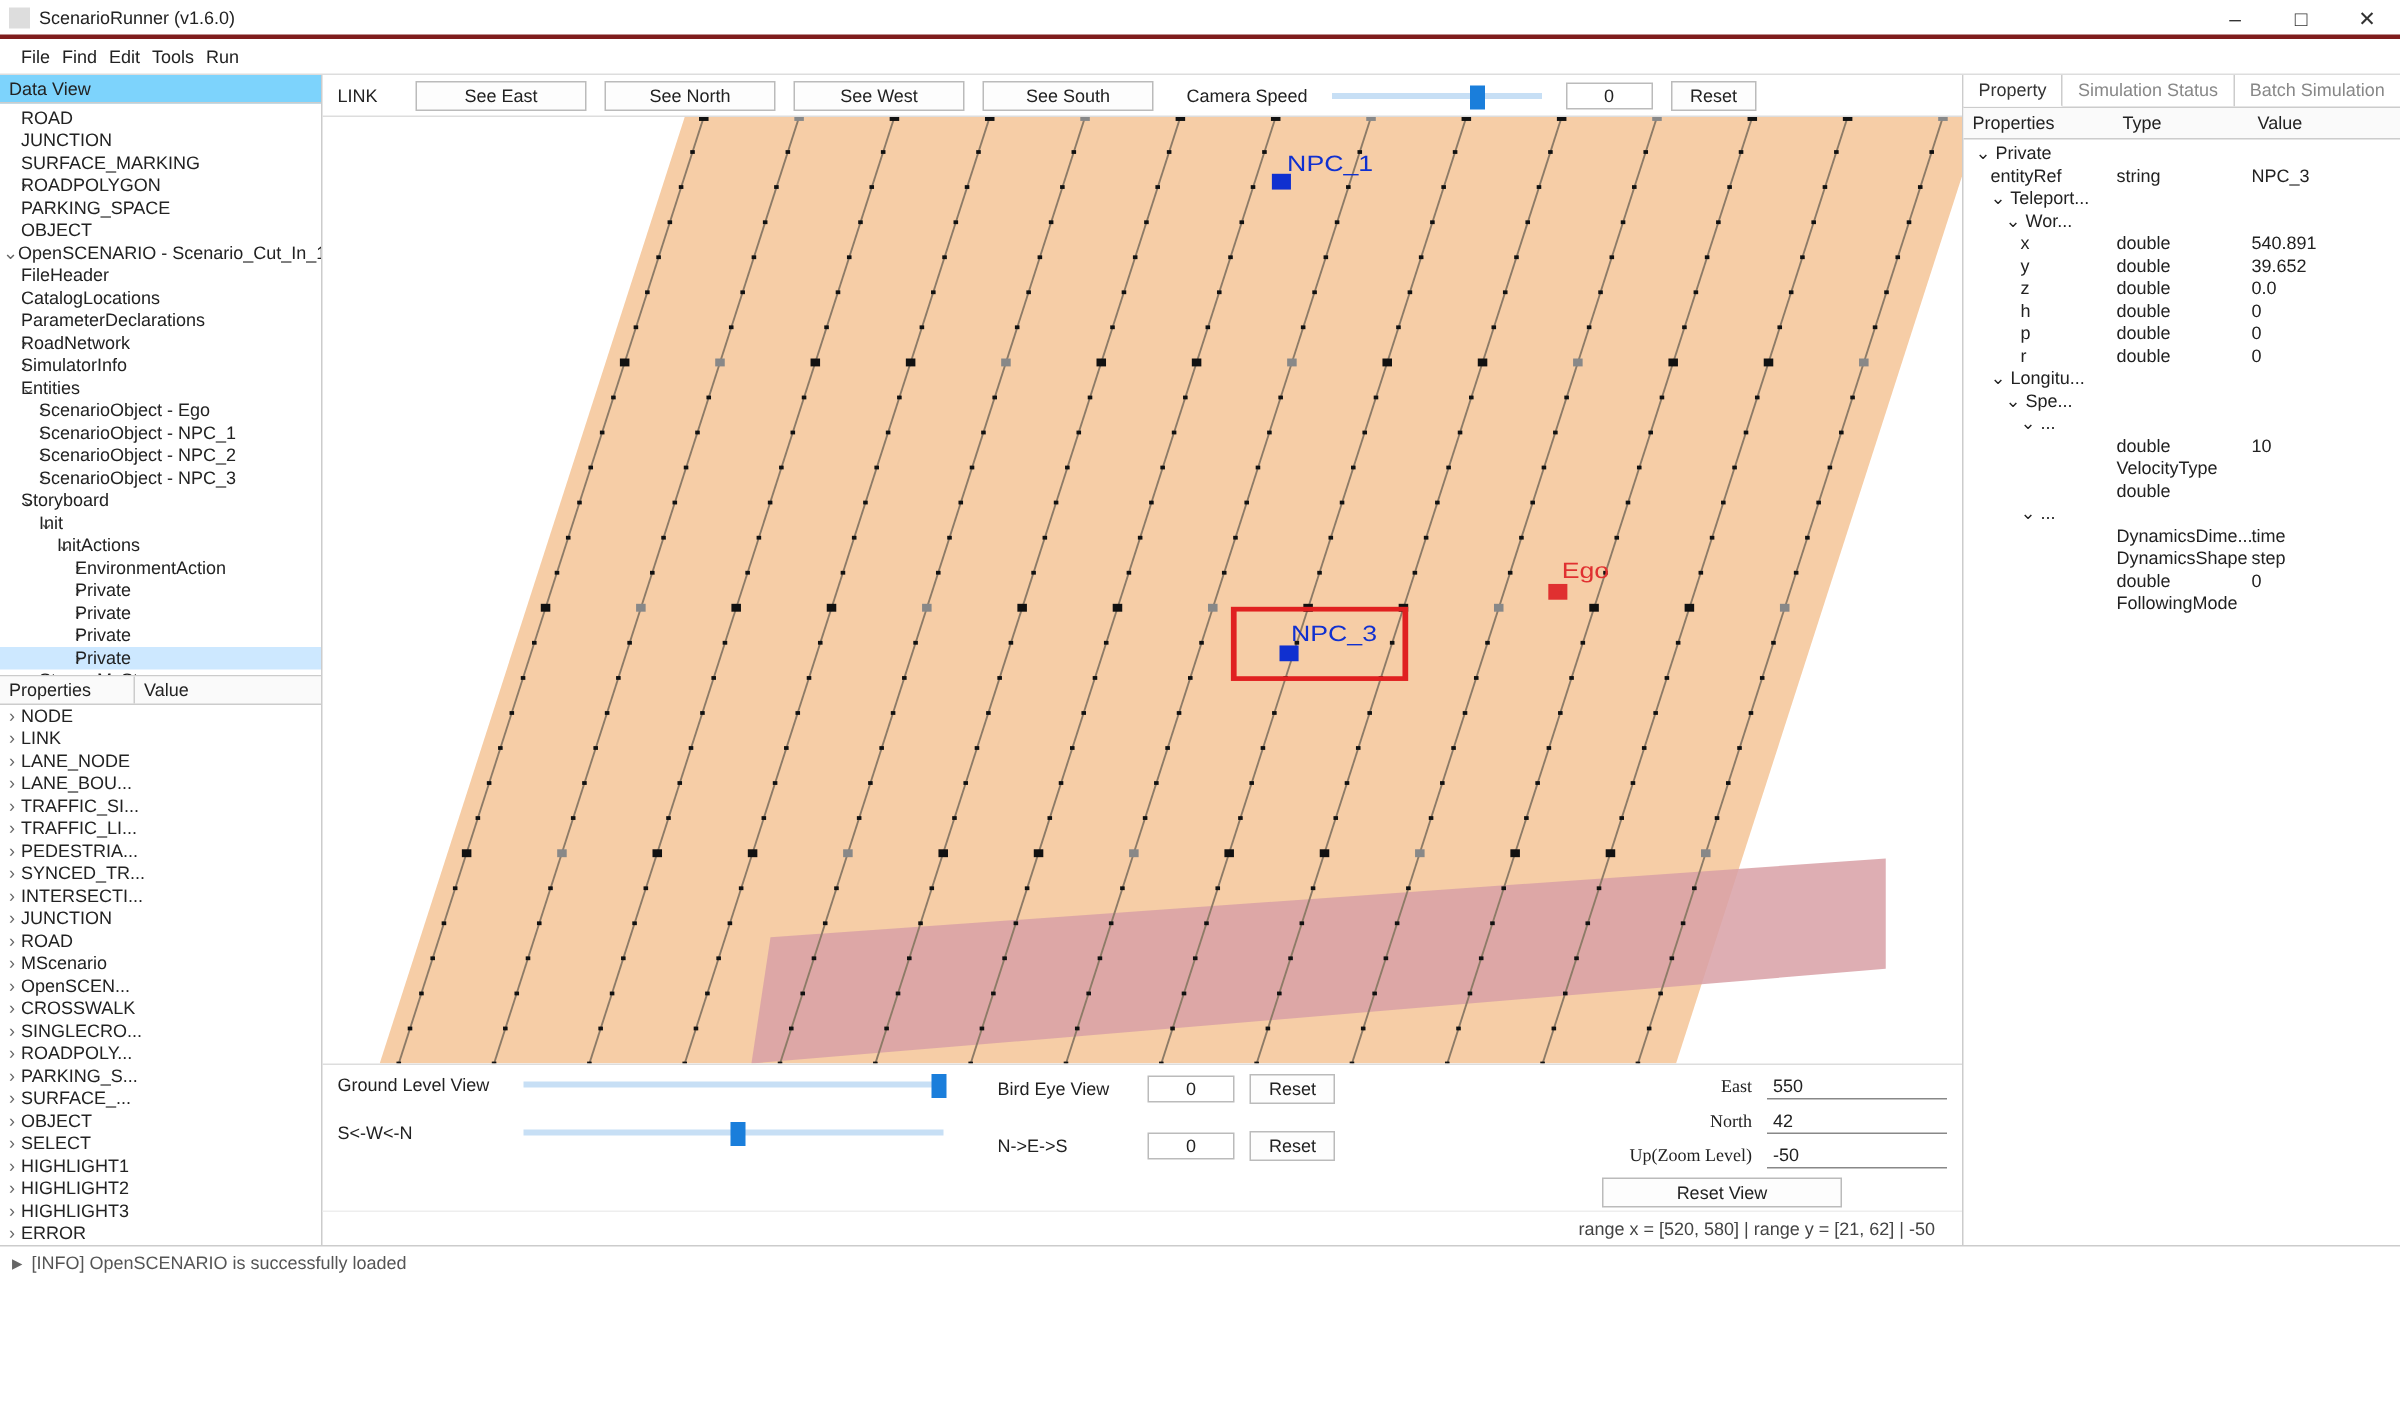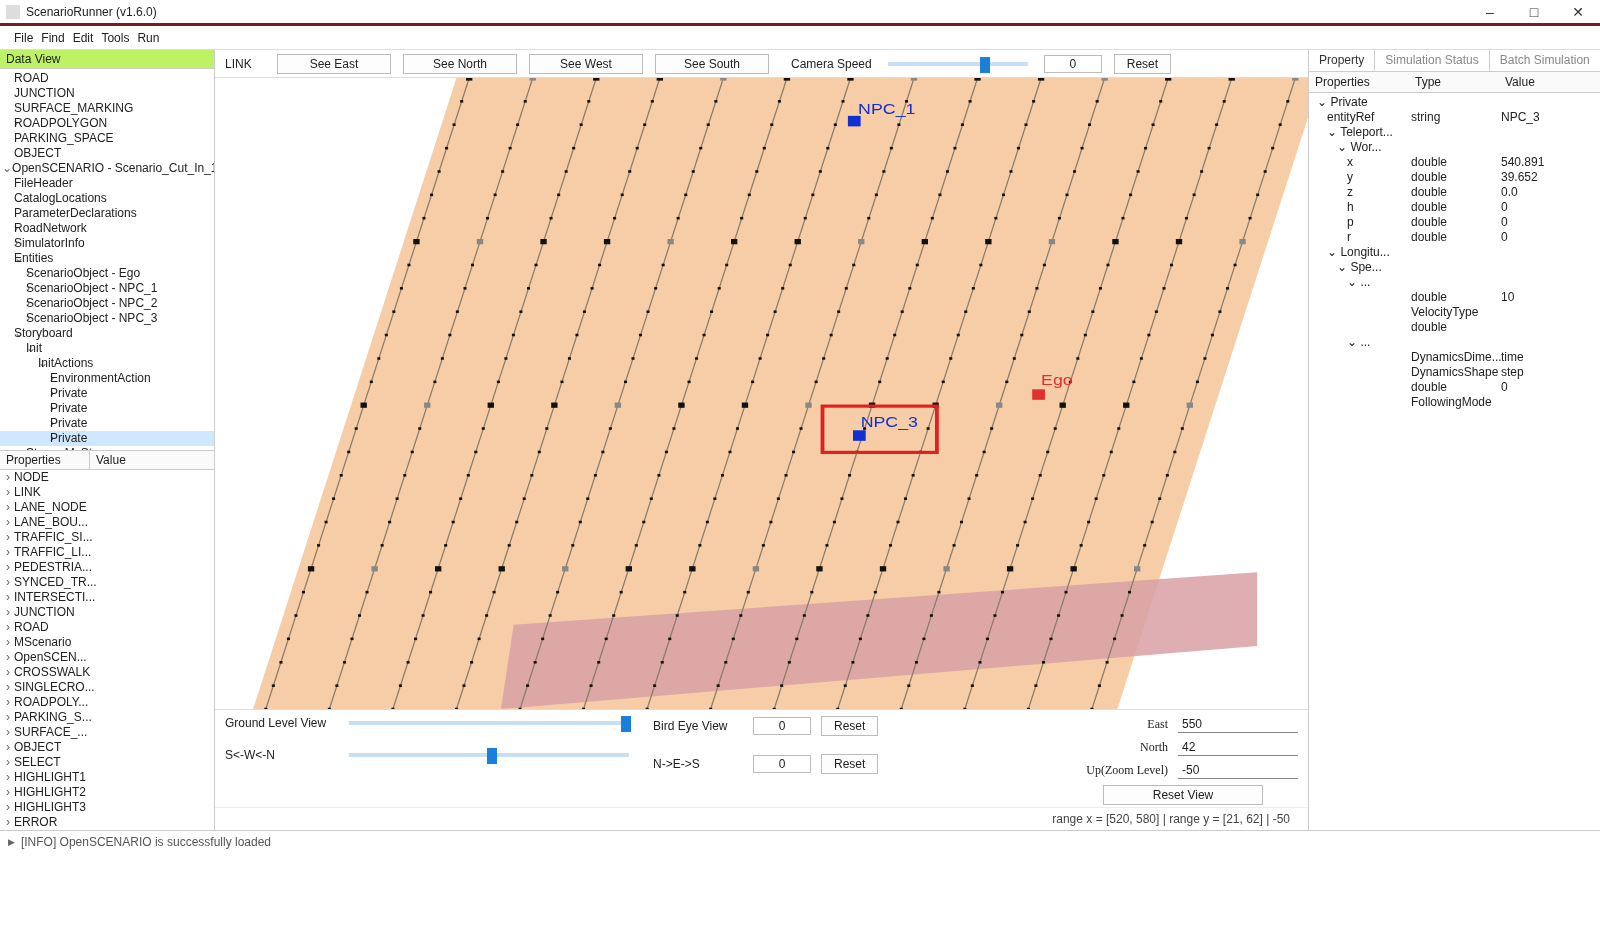--- a/index.html
+++ b/index.html
@@ -38,21 +38,21 @@
   }
   .menubar span { padding: 0 4px; }
   .columns {
     display: flex; height: 780px;
   }
   .left-pane {
     width: 215px; border-right: 1px solid #ccc;
     display: flex; flex-direction: column;
   }
   .pane-header {
-    background: #bef264; border-bottom: 1px solid #ccc;
+    background: #7dd3fc; border-bottom: 1px solid #ccc;
     padding: 2px 6px; font-size: 12px;
   }
   .tree {
     flex: 1; overflow: auto; padding: 2px 0;
     font-size: 12px; line-height: 15px;
     border-bottom: 1px solid #ccc;
     height: 380px;
   }
   .tree-row { display: flex; align-items: center; padding: 0 2px; white-space: nowrap; }
   .tree-row.sel { background: #cde8ff; }
@@ -97,21 +97,21 @@
     width: 58px; border: 1px solid #bbb; background: #fff; text-align: center;
     padding: 1px 0;
   }
   .btn {
     border: 1px solid #bbb; background: #fdfdfd; padding: 2px 12px;
   }
   .map-wrap { position: relative; flex: 1; overflow: hidden; }
   svg.map { width: 100%; height: 100%; display: block; }
   .bottom-controls {
     border-top: 1px solid #ddd; padding: 6px 10px 2px 10px;
-    display: flex; gap: 20px; font-size: 12px;
+    display: flex; gap: 32px; font-size: 12px;
   }
   .bc-col { display: flex; flex-direction: column; gap: 18px; }
   .bc-row { display: flex; align-items: center; gap: 10px; }
   .bc-label { width: 110px; }
   .right-col { margin-left: auto; display: flex; flex-direction: column; gap: 6px; }
   .right-col .bc-row .bc-label { width: 100px; text-align: right; font-family: Liberation Serif, serif; }
   .right-col .num-box { width: 120px; text-align: left; padding-left: 4px; border-bottom: 1px solid #888; border-top:none; border-left:none; border-right:none;}
   .range-info {
     text-align: right; font-size: 12px; color: #444;
     padding: 4px 18px; border-top: 1px solid #eee;
@@ -860,21 +860,21 @@
           <div class="num-box">550</div>
         </div>
         <div class="bc-row">
           <span class="bc-label">North</span>
           <div class="num-box">42</div>
         </div>
         <div class="bc-row">
           <span class="bc-label">Up(Zoom Level)</span>
           <div class="num-box">-50</div>
         </div>
-        <div class="bc-row" style="justify-content:center;">
+        <div class="bc-row" style="justify-content:flex-start;">
           <div class="btn" style="width:160px;text-align:center;">Reset View</div>
         </div>
       </div>
     </div>
     <div class="range-info">range x = [520, 580]     |     range y = [21, 62]     |     -50</div>
   </div>
 
   <div class="right-pane">
     <div class="rtabs">
       <div class="rtab active">Property</div>

